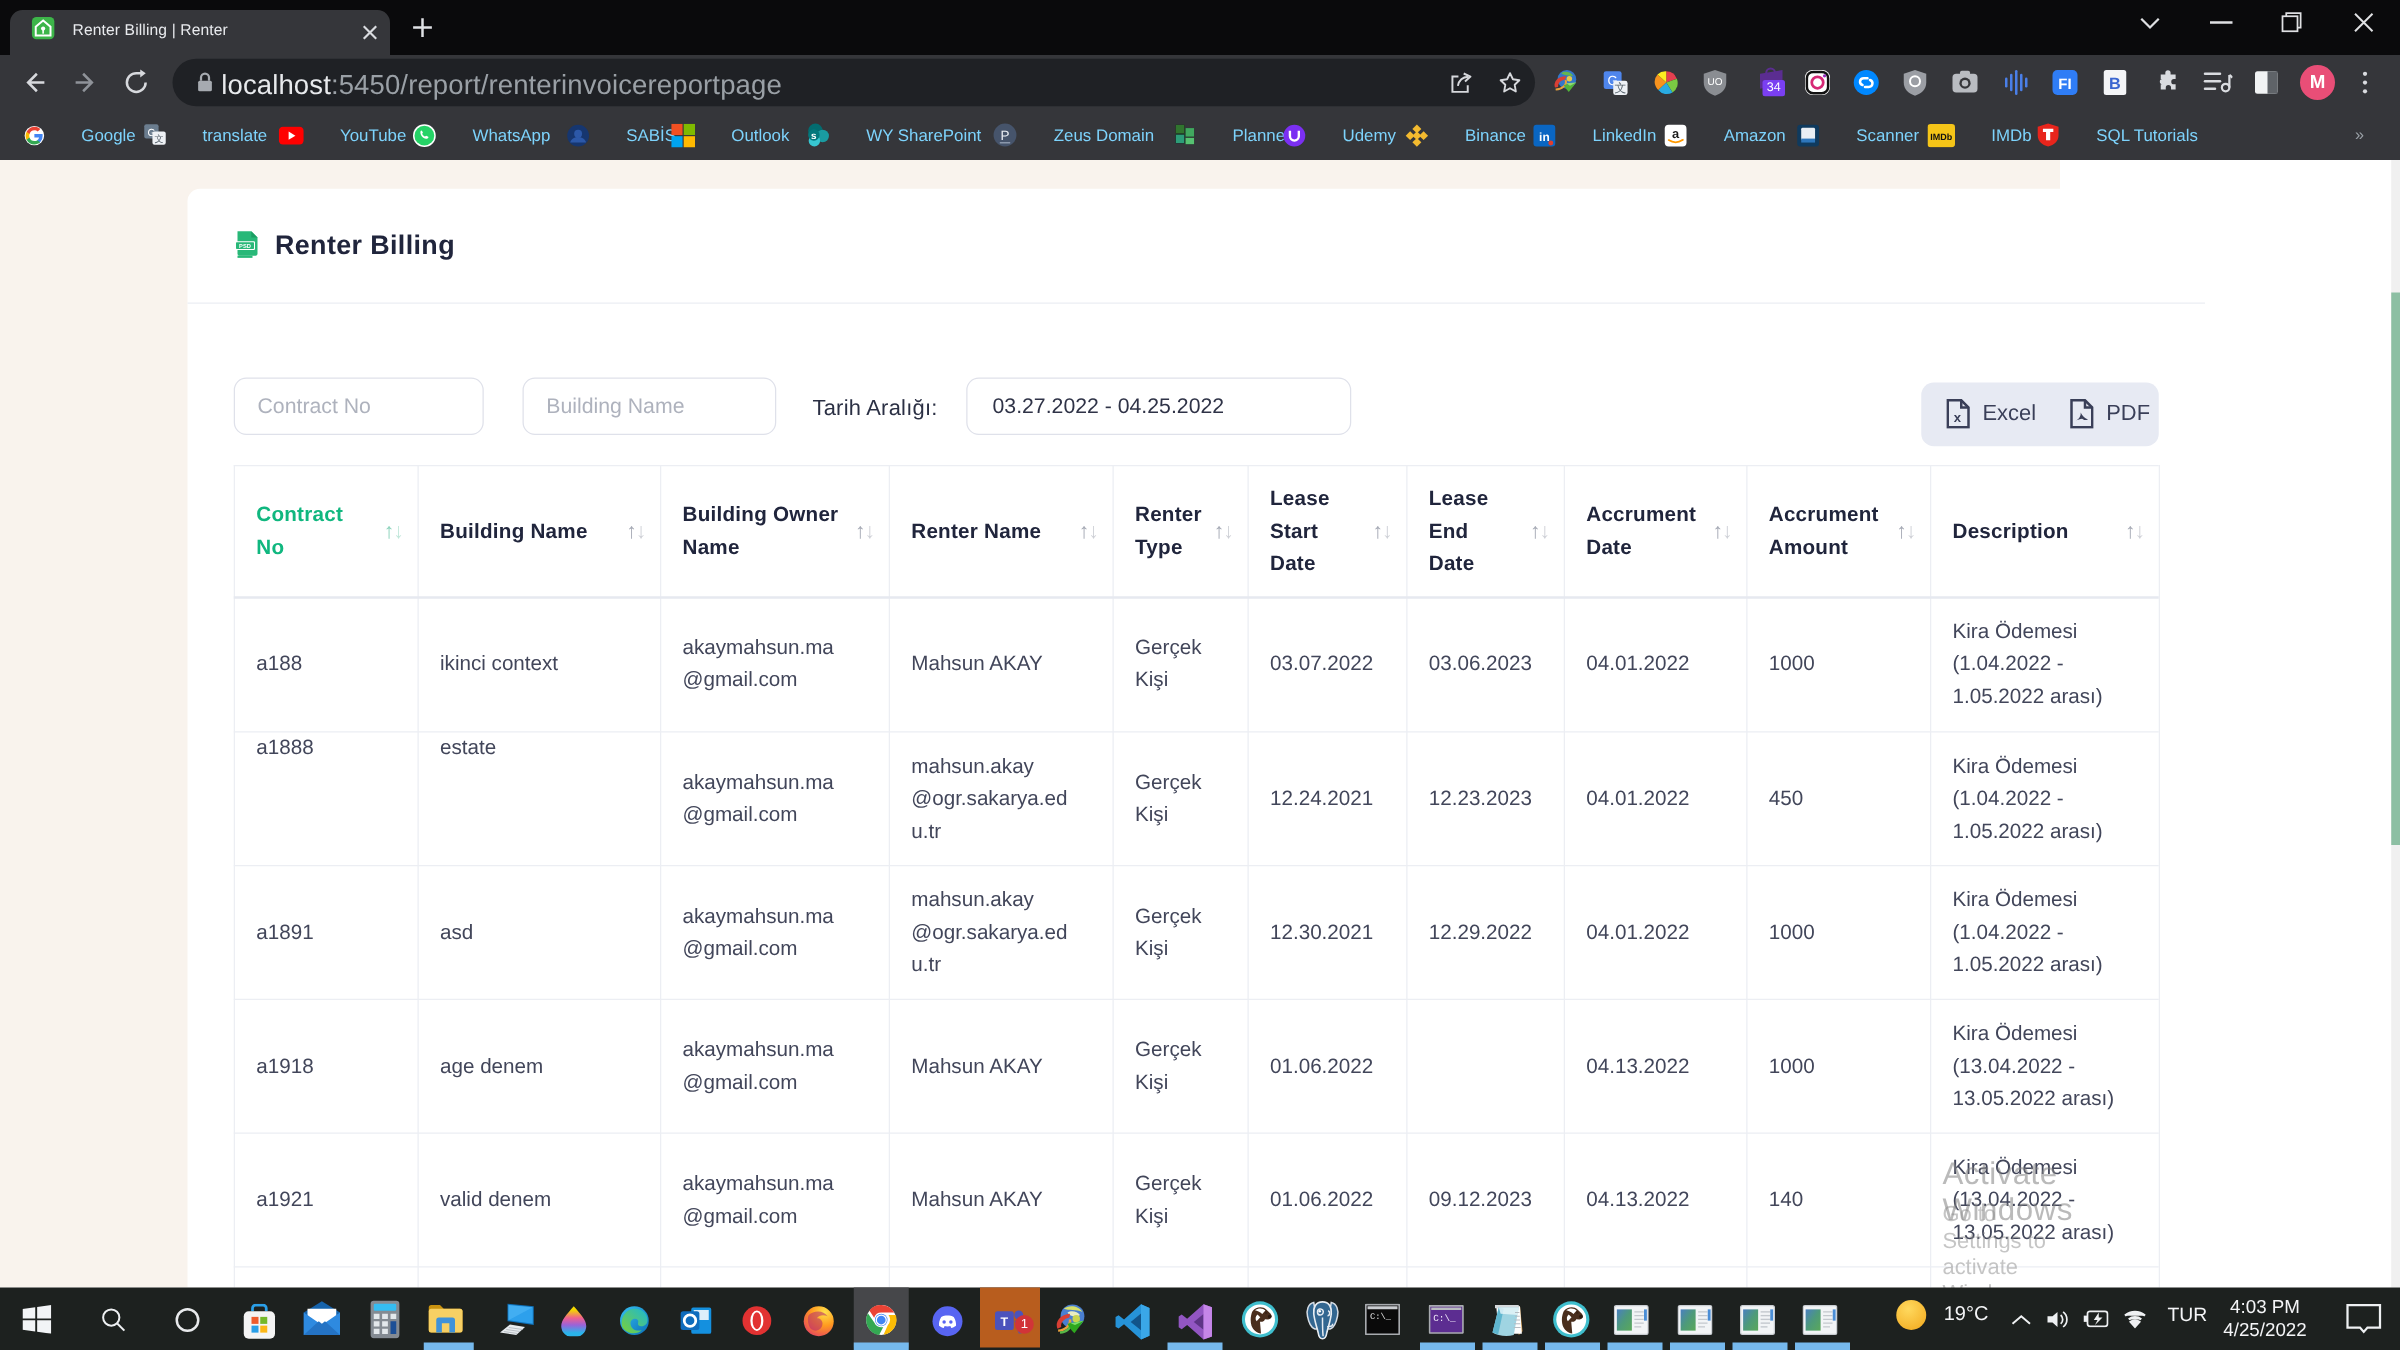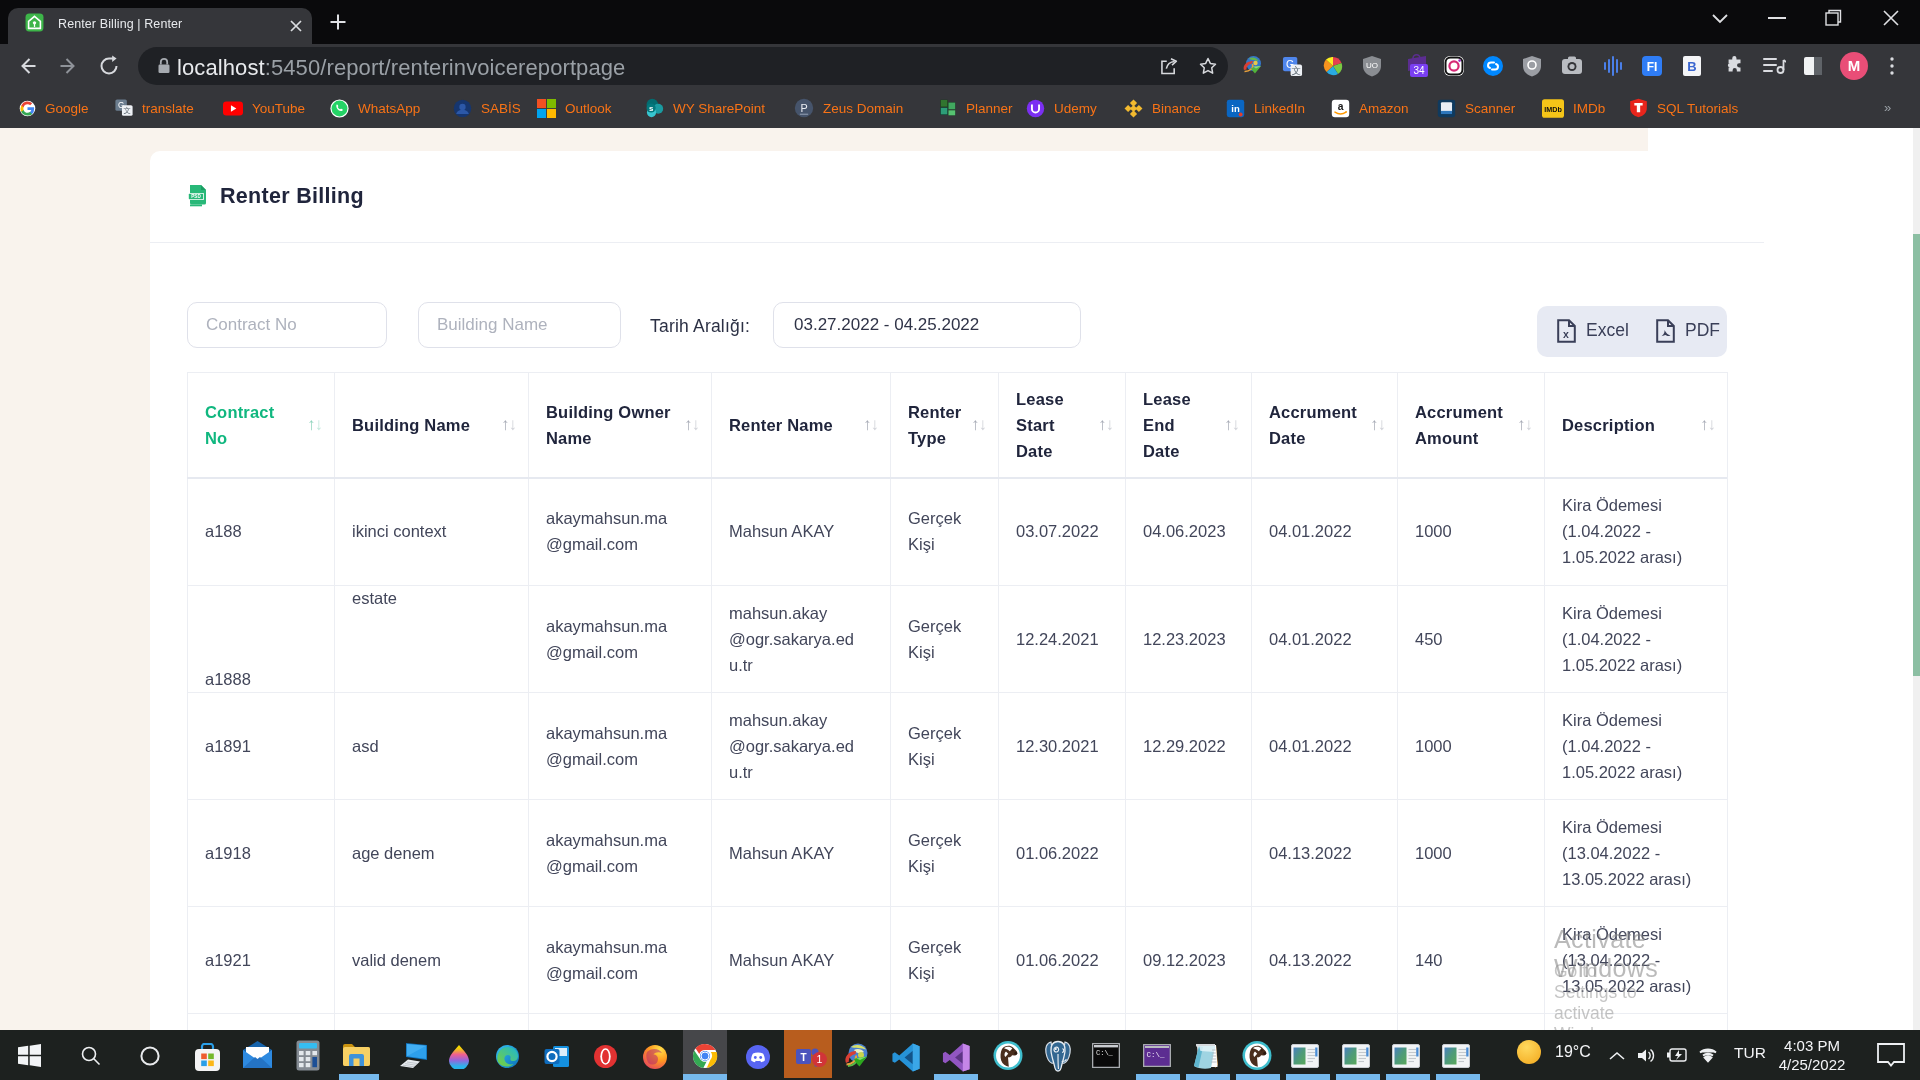--- a/index.html
+++ b/index.html
@@ -6,21 +6,21 @@
   html,body { width:1920px; height:1080px; overflow:hidden; font-family:"Liberation Sans", sans-serif; }
   .abs { position:absolute; }
   
   #frame { position:absolute; left:0; top:0; width:1920px; height:44px; background:#0a0a0c; }
   #tab { position:absolute; left:8px; top:8px; width:304px; height:36px; background:#35363a; border-radius:10px 10px 0 0; }
   #tab .title { position:absolute; left:50px; top:9px; font-size:12.5px; color:#e8eaed; letter-spacing:0.1px; }
   #toolbar { position:absolute; left:0; top:44px; width:1920px; height:44px; background:#35363a; }
   #urlpill { position:absolute; left:138px; top:47px; width:1090px; height:38px; background:#1f2125; border-radius:19px; }
   #bookmarks { position:absolute; left:0; top:88px; width:1920px; height:40px; background:#35363a; }
   .bm { position:absolute; top:0; height:40px; display:flex; align-items:center; gap:9px; }
-  .bm span { font-size:13.5px; color:#f97316; white-space:nowrap; }
+  .bm span { font-size:13.5px; color:#7dd3fc; white-space:nowrap;margin-left:20px; }
   
   #page { position:absolute; left:0; top:128px; width:1648px; height:902px; background:#f9f3ed; }
   #card { position:absolute; left:150px; top:23px; width:1614px; height:879px; background:#ffffff; border-radius:10px 10px 0 0; }
   #cardhead-divider { position:absolute; left:0px; top:91px; width:1614px; height:1px; background:#eceef3; }
   .ptitle { position:absolute; left:70px; top:33px; font-size:21.5px; font-weight:bold; color:#20253c; letter-spacing:0.3px; }
   .input { position:absolute; border:1px solid #dfe1ea; border-radius:10px; height:46px; background:#fff; font-size:17px; color:#aeb2bd; display:flex; align-items:center; padding-left:18px; }
   .cell { position:absolute; font-size:16.5px; color:#42465a; line-height:26px; }
   .hcell { position:absolute; font-size:16.5px; font-weight:bold; color:#20253c; line-height:26px; letter-spacing:0.2px; }
   .vline { position:absolute; width:1px; background:#eceef3; }
   .hline { position:absolute; height:1px; background:#eceef3; }
@@ -451,32 +451,32 @@
     <div class="cell" style="left:579px;top:326px;width:149px;height:108px;display:flex;align-items:center">
         <span>Mahsun AKAY</span>
       </div>
     <div class="cell" style="left:758px;top:326px;width:78px;height:108px;display:flex;align-items:center">
         <span>Gerçek<br>Kişi</span>
       </div>
     <div class="cell" style="left:866px;top:326px;width:97px;height:108px;display:flex;align-items:center">
         <span>03.07.2022</span>
       </div>
     <div class="cell" style="left:993px;top:326px;width:96px;height:108px;display:flex;align-items:center">
-        <span>04.06.2023</span>
+        <span>03.06.2023</span>
       </div>
     <div class="cell" style="left:1119px;top:326px;width:116px;height:108px;display:flex;align-items:center">
         <span>04.01.2022</span>
       </div>
     <div class="cell" style="left:1265px;top:326px;width:117px;height:108px;display:flex;align-items:center">
         <span>1000</span>
       </div>
     <div class="cell" style="left:1412px;top:326px;width:153px;height:108px;display:flex;align-items:center">
         <span>Kira Ödemesi<br>(1.04.2022 -<br>1.05.2022 arası)</span>
       </div>
-    <div class="cell" style="left:55px;top:434px;width:117px;height:107px;display:flex;align-items:flex-end">
+    <div class="cell" style="left:55px;top:434px;width:117px;height:107px;display:flex;align-items:flex-start">
         <span>a1888</span>
       </div>
     <div class="cell" style="left:202px;top:434px;width:164px;height:107px;display:flex;align-items:flex-start">
         <span>estate</span>
       </div>
     <div class="cell" style="left:396px;top:434px;width:153px;height:107px;display:flex;align-items:center">
         <span>akaymahsun.ma<br>@gmail.com</span>
       </div>
     <div class="cell" style="left:579px;top:434px;width:149px;height:107px;display:flex;align-items:center">
         <span>mahsun.akay<br>@ogr.sakarya.ed<br>u.tr</span>

